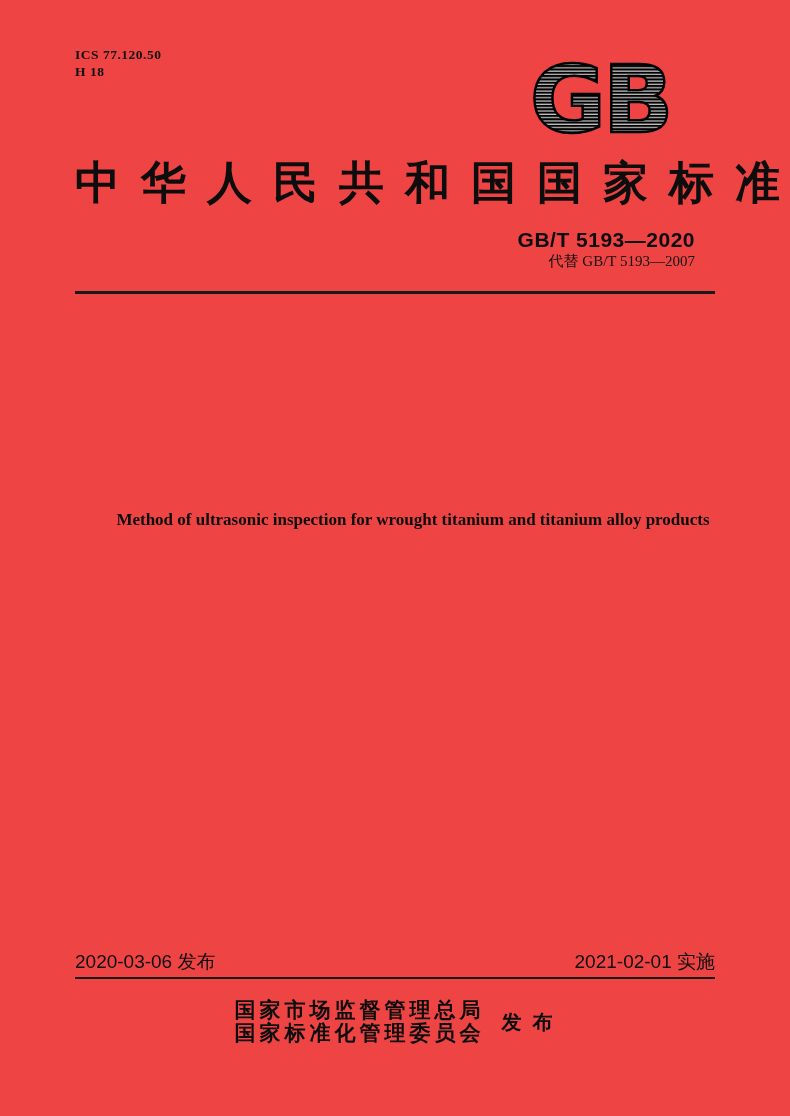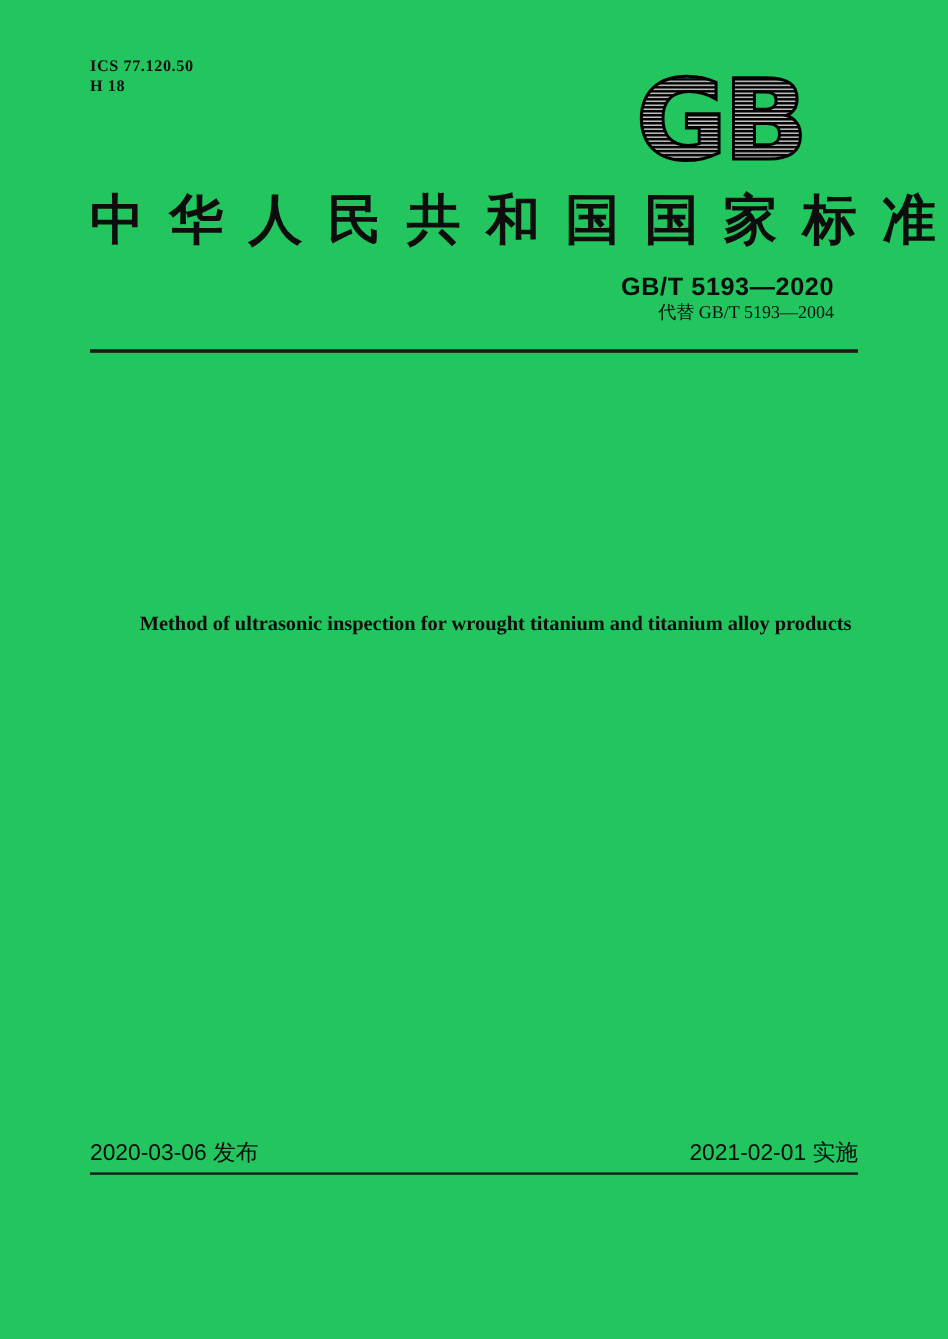--- a/index.html
+++ b/index.html
@@ -3,21 +3,21 @@
 <meta charset="utf-8">
 <style>
   * { margin: 0; padding: 0; box-sizing: border-box; }
   html, body { background: #ffffff; }
   body { font-family: "Liberation Serif", serif; }
 
   .page {
     position: relative;
     width: 790px;
     height: 1116px;
-    background: #22c55e;
+    background: #ef4444;
     overflow: hidden;
     color: #111;
   }
 
   
   .ics-block {
     position: absolute;
     left: 75px;
     top: 46px;
     font-family: "Liberation Serif", serif;
@@ -172,29 +172,36 @@
         <rect y="3.3" width="5" height="0.7" fill="#000000" opacity="0.35"></rect>
       </pattern>
     </defs>
     <text x="100" y="89" text-anchor="middle" font-family="DejaVu Sans, sans-serif" font-size="112" font-weight="bold" letter-spacing="-4" fill="url(#gb-halftone)" stroke="#000000" stroke-width="3">GB</text>
   </svg>
 
   <div class="header-title">中华人民共和国国家标准</div>
 
   <div class="std-block">
     <div class="std-num">GB/T 5193—2020</div>
-    <div class="replaces">代替 GB/T 5193—2004</div>
+    <div class="replaces">代替 GB/T 5193—2007</div>
   </div>
 
   <div class="rule rule-top"></div>
 
 
   <div class="en-title">Method of ultrasonic inspection for wrought titanium and titanium alloy products</div>
 
   <div class="date-row">
     <span>2020-03-06 发布</span>
     <span>2021-02-01 实施</span>
   </div>
 
   <div class="rule rule-bottom"></div>
 
+  <div class="issuer-block">
+    <div class="issuer-lines">
+      <div>国家市场监督管理总局</div>
+      <div>国家标准化管理委员会</div>
+    </div>
+    <div class="publish-label">发 布</div>
+  </div>
 
 </div>
 
 </body></html>

